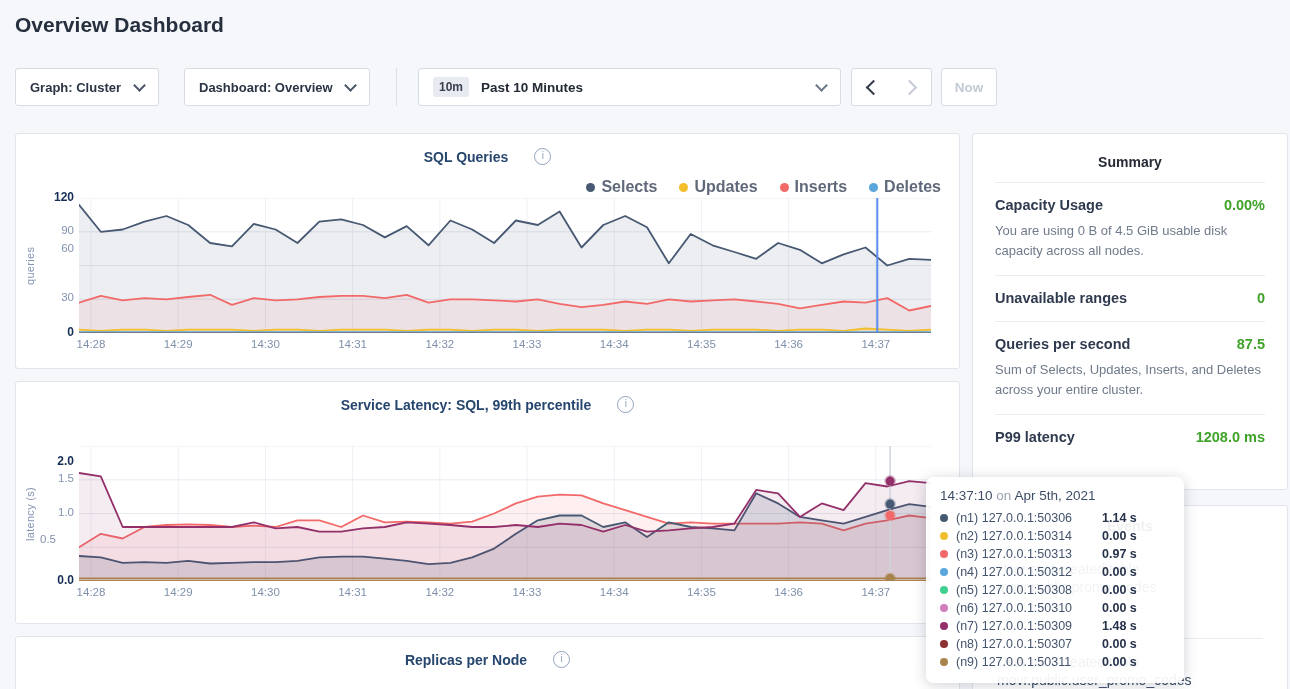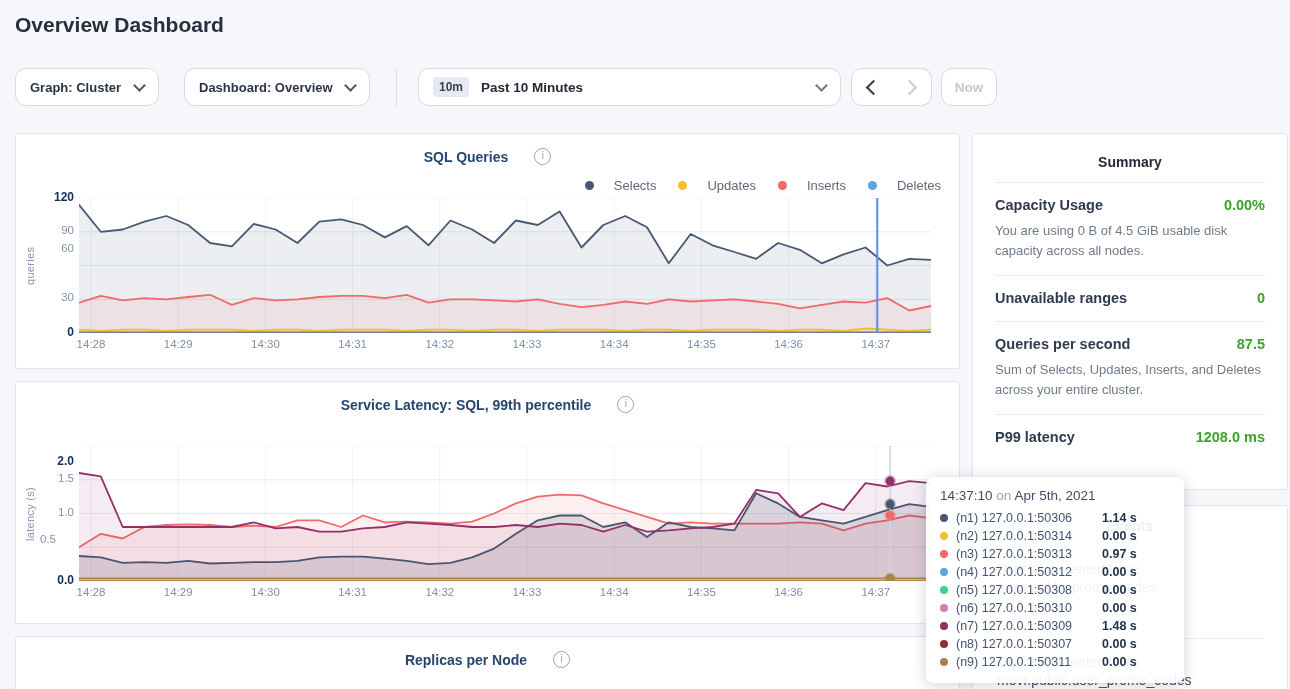--- a/index.html
+++ b/index.html
@@ -1,20 +1,20 @@
 <!DOCTYPE html>
 <html><head>
 <meta charset="utf-8">
 <style>
   html,body{margin:0;padding:0;width:1290px;height:689px;overflow:hidden;
     background:#f5f7fa;font-family:"Liberation Sans",sans-serif;color:#242a35;position:relative;}
   .abs{position:absolute;}
   
   #page-title{left:15px;top:13px;font-size:21px;font-weight:600;color:#262f3d;}
-  .btn{background:#fff;border:1px solid #d7dce4;border-radius:11px;height:38px;
+  .btn{background:#fff;border:1px solid #d7dce4;border-radius:3px;height:38px;
     display:flex;align-items:center;box-sizing:border-box;cursor:pointer;}
   .dd{padding:0 14px;justify-content:space-between;font-size:13px;font-weight:700;color:#2b3445;}
   .chev{width:7px;height:7px;border-right:2px solid #4a5568;border-bottom:2px solid #4a5568;
     transform:rotate(45deg);margin-left:12px;margin-top:-4px;flex:0 0 auto;}
   .chev.gray{border-color:#6b7689;}
   .vdivider{width:1px;background:#dadfe7;}
   .badge{background:#e7eaf0;color:#39414f;font-size:12px;font-weight:700;border-radius:3px;
     padding:3px 6px;margin-right:12px;}
   .navchev{width:9px;height:9px;border-right:2.5px solid #343c4b;border-bottom:2.5px solid #343c4b;}
   .navchev.left{transform:rotate(135deg);margin-left:3px;}
@@ -22,21 +22,21 @@
   .disabled{color:#c3c9d4 !important;cursor:default;}
   
   .panel{position:absolute;background:#fff;border:1px solid #e2e6ec;border-radius:3px;box-sizing:border-box;}
   .chart-title-row{position:absolute;top:14px;left:0;right:0;display:flex;justify-content:center;
     align-items:center;gap:26px;}
   .chart-title{font-size:14px;font-weight:700;color:#26466e;}
   .info-icon{width:15px;height:15px;border:1px solid #93a1bd;border-radius:50%;color:#93a1bd;
     font-size:10px;line-height:14px;text-align:center;display:inline-block;}
   .info-icon::after{content:"i";}
   .legend{position:absolute;top:44px;right:18px;display:flex;gap:22px;}
-  .legend-item{display:flex;align-items:center;gap:20px;font-size:13px;color:#60697a;cursor:pointer;}
+  .legend-item{display:flex;align-items:center;gap:6px;font-size:16px;color:#60697a;cursor:pointer;font-weight:bold;}
   .legend-dot{width:9px;height:9px;border-radius:50%;}
   .plot-wrap{position:absolute;inset:0;}
   .plot-svg{position:absolute;left:63px;top:64px;}
   .ytick{position:absolute;width:52px;left:6px;text-align:right;font-size:11.5px;color:#8292ae;}
   .ytick.bold{font-weight:700;color:#142e55;font-size:12px;}
   .xtick{position:absolute;top:204px;width:48px;text-align:center;font-size:11.5px;color:#7f90ab;}
   .ylab{position:absolute;left:6px;top:64px;height:135px;width:16px;display:flex;align-items:center;
     justify-content:center;writing-mode:vertical-rl;transform:rotate(180deg);
     font-size:11px;color:#8494b4;letter-spacing:.3px;}
   

